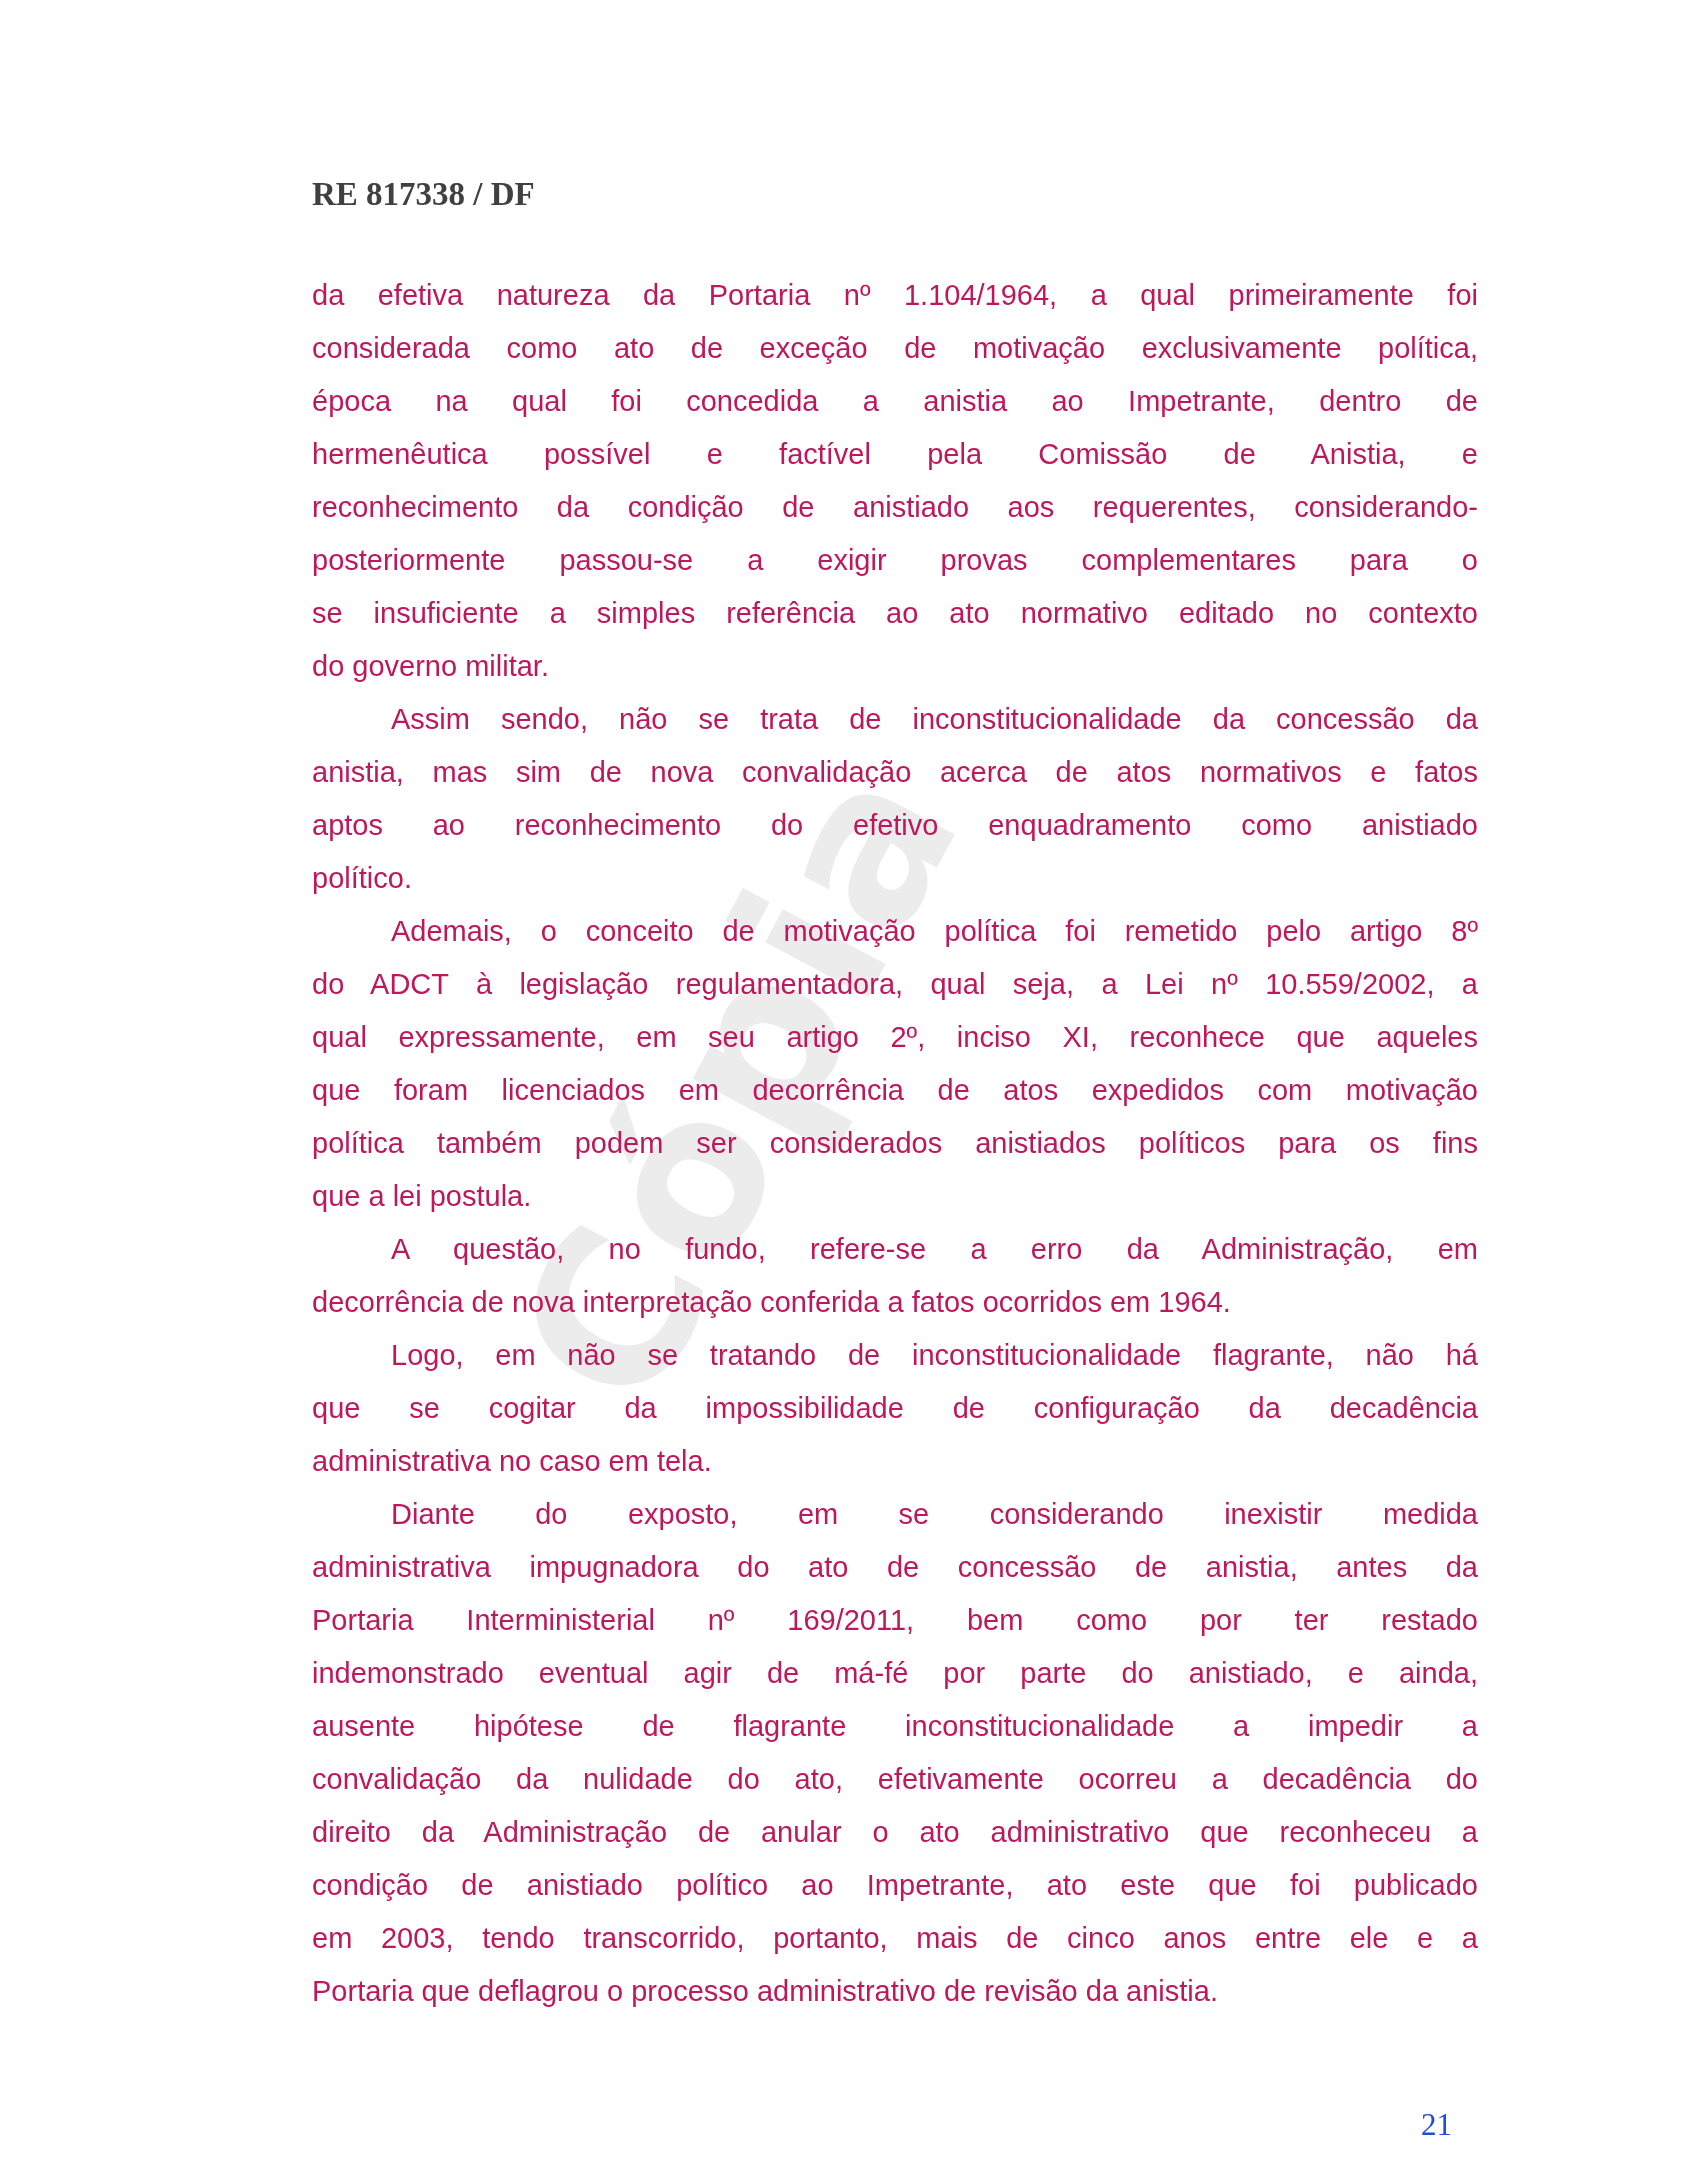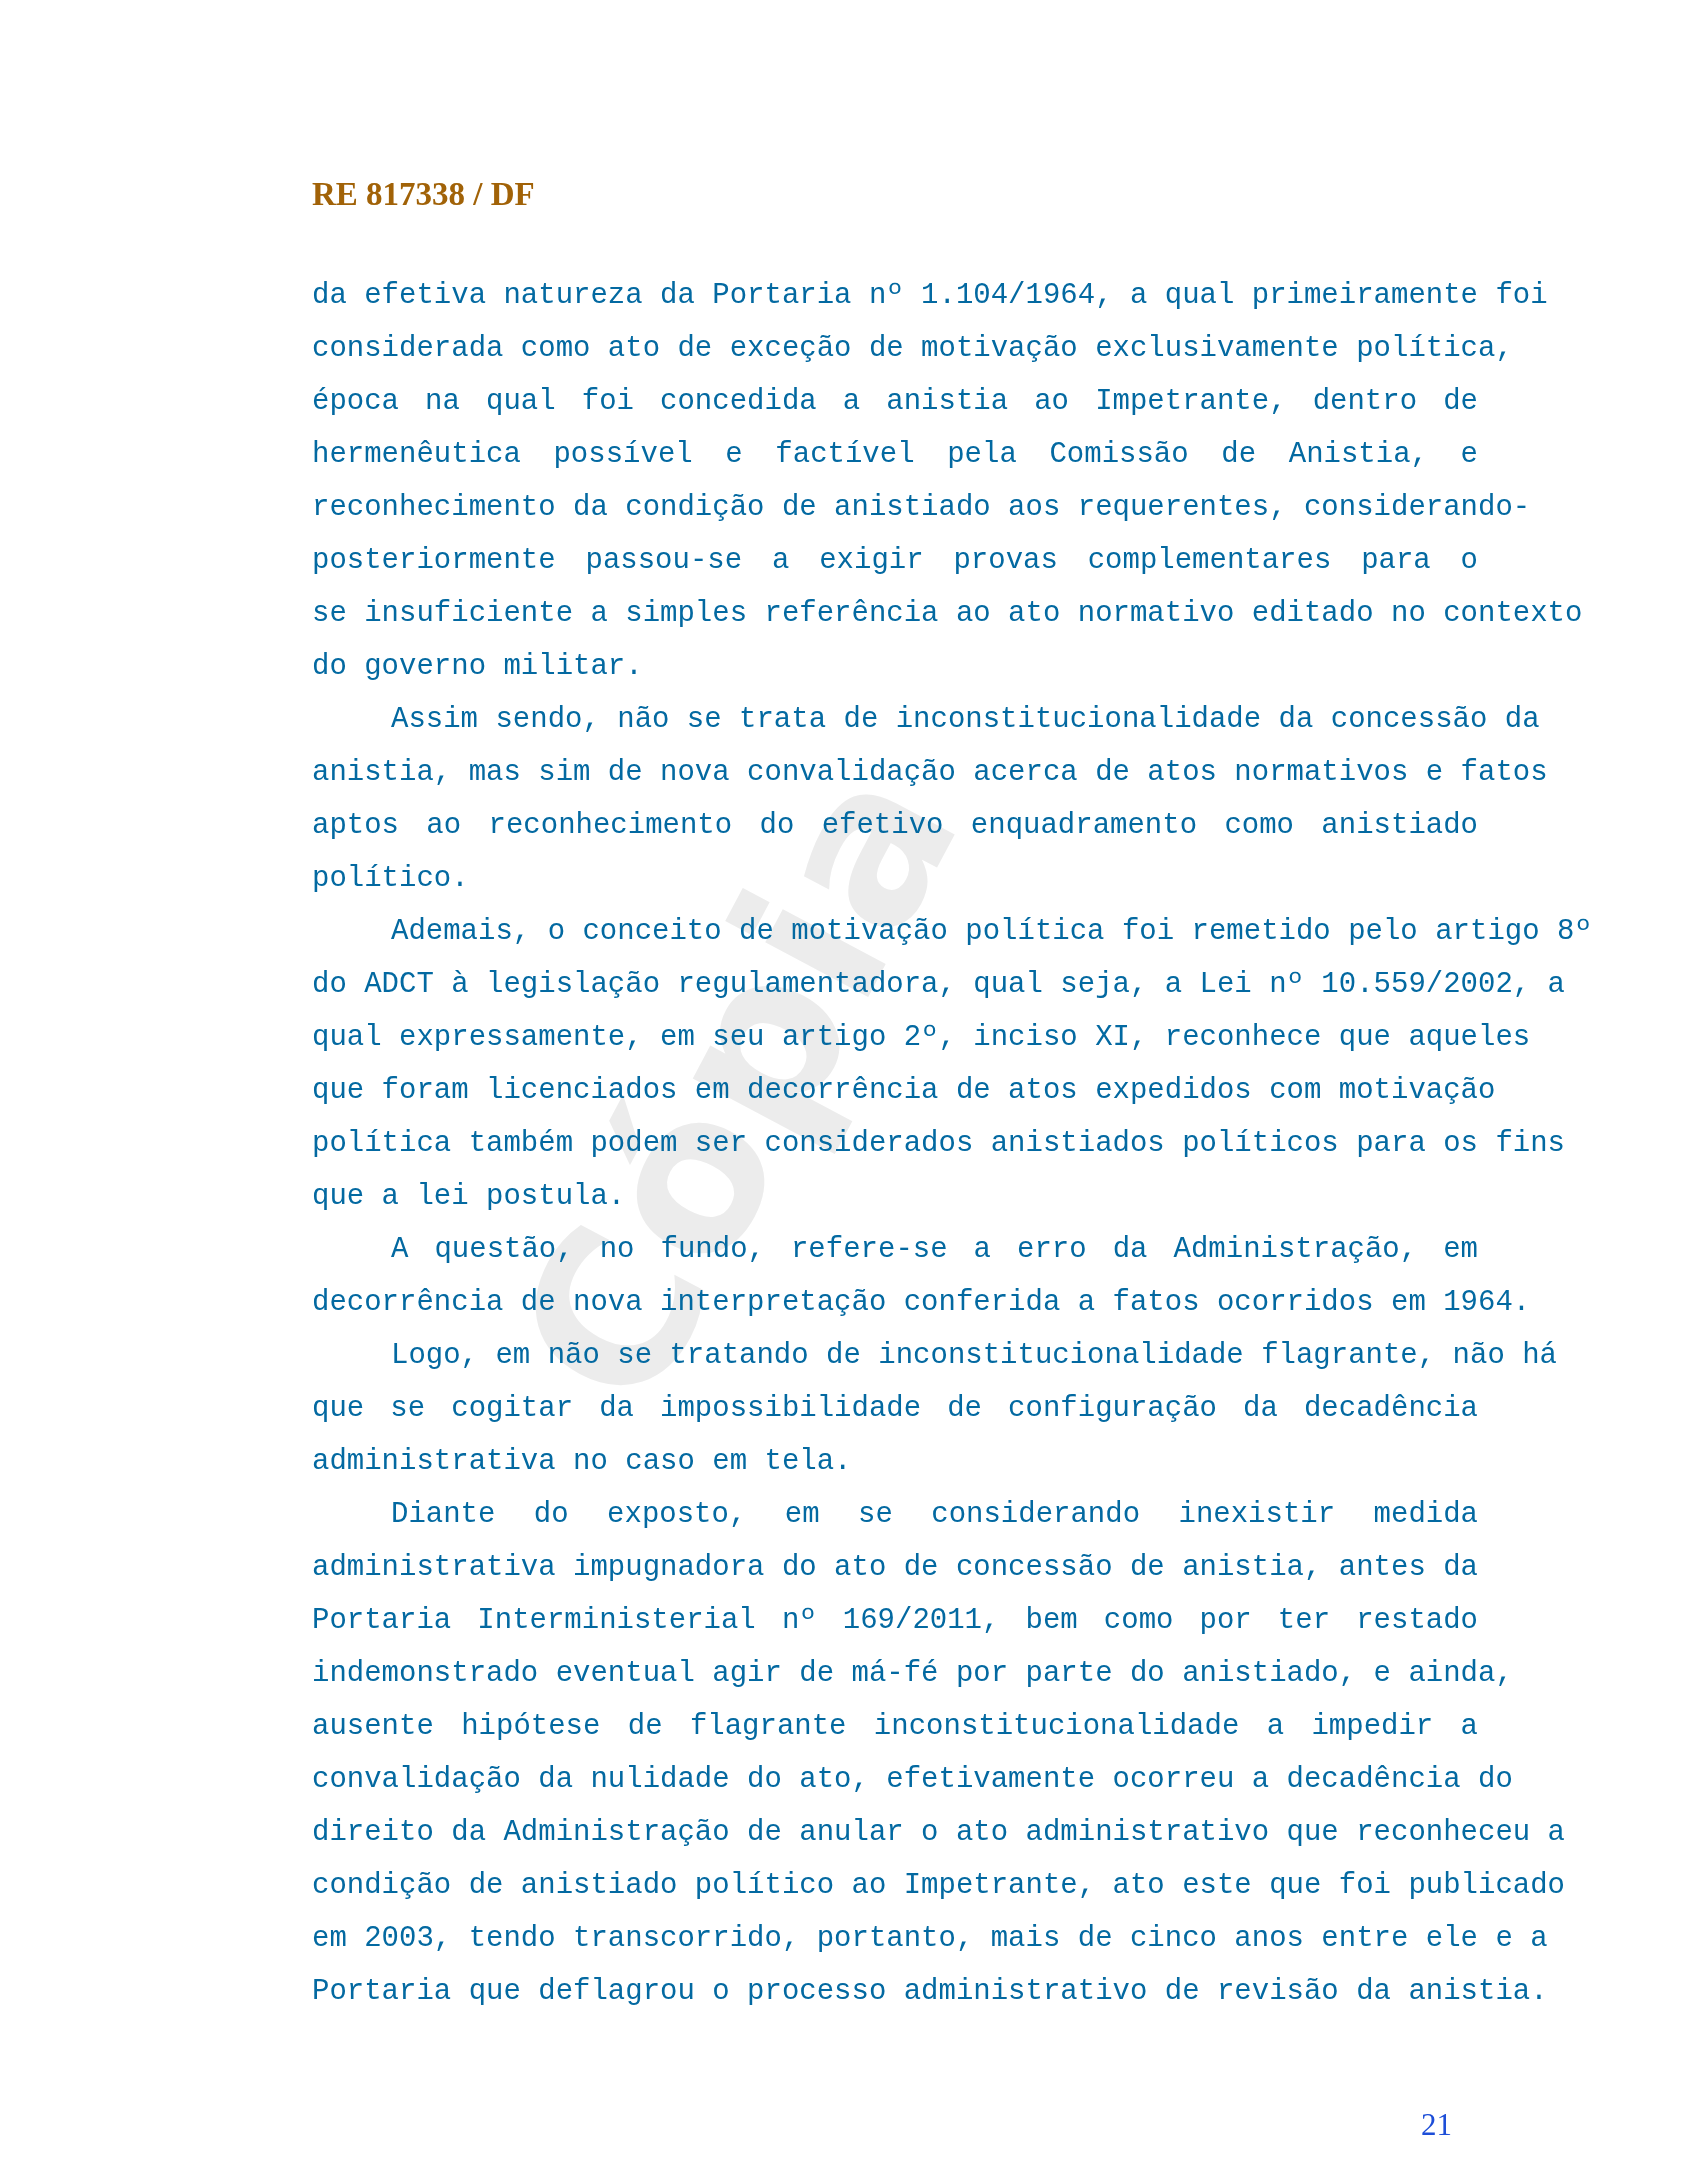--- a/index.html
+++ b/index.html
@@ -8,26 +8,26 @@
   .watermark {
     position: absolute; left: 738px; top: 1084px;
     transform: translate(-50%, -50%) rotate(-62deg);
     font-family: "DejaVu Sans", sans-serif; font-weight: bold;
     font-size: 213px; color: #ececec; letter-spacing: 2px;
     white-space: nowrap; z-index: 0; user-select: none;
   }
   .header {
     position: absolute; left: 312px; top: 176px;
     font-family: "Liberation Serif", serif; font-weight: bold;
-    font-size: 33px; color: #a16207; z-index: 1;
+    font-size: 33px; color: #404040; z-index: 1;
   }
   .body {
     position: absolute; left: 312px; top: 269px; width: 1166px;
-    font-family: Liberation Mono, monospace; font-size: 29px; line-height: 53px;
-    color: #0369a1; z-index: 1;
+    font-family: Liberation Sans, sans-serif; font-size: 29px; line-height: 53px;
+    color: #be185d; z-index: 1;
   }
   .para { margin: 0; text-align: justify; text-align-last: left; }
   .line { display: block; text-align: justify; text-align-last: justify; white-space: nowrap; }
   .line.last { text-align-last: left; }
   .page-number {
     position: absolute; left: 1421px; top: 2107px;
     font-family: "Liberation Serif", serif; font-size: 31px; color: #1d4ed8; z-index: 1;
   }
 </style>
 </head>

